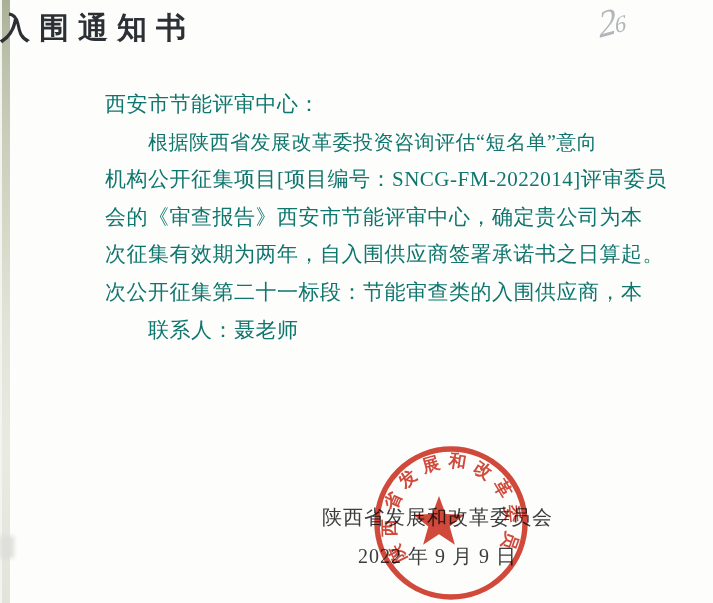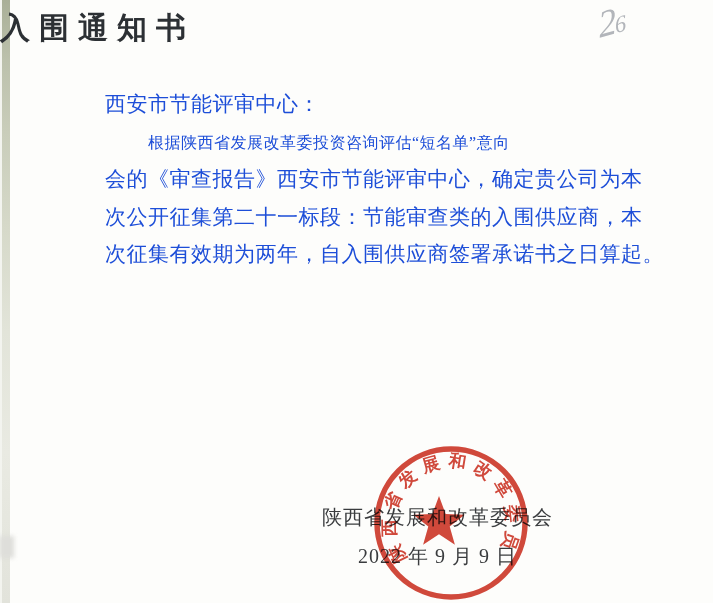--- a/index.html
+++ b/index.html
@@ -56,24 +56,24 @@
     position: absolute;
     left: 105px; top: 86px;
     width: 512px;
   }
   .line {
     height: 37.6px;
     line-height: 37.6px;
     font-size: 21px;
     letter-spacing: 0.5px;
     white-space: nowrap;
-    color: #1d4ed8;
+    color: #0f766e;
   }
   .line.indent { padding-left: 43px; }
-  .line.tight { font-size: 16px; letter-spacing: 0.5px; font-family: Liberation Serif, serif; }
+  .line.tight { font-size: 20px; letter-spacing: 0.5px; font-family: Liberation Serif, serif; }
   
   .sig-org {
     position: absolute;
     left: 322px; top: 504px;
     font-size: 20px;
     letter-spacing: 1px;
     white-space: nowrap;
     color: #3a3c3e;
   }
   .sig-date {
@@ -105,23 +105,25 @@
   <div class="edge-strip"></div>
   <div class="edge-smudge"></div>
 
   <div class="hand-mark">26</div>
 
   <h1 class="title">入围通知书</h1>
 
   <div class="body-block">
     <div class="line">西安市节能评审中心：</div>
     <div class="line indent tight">根据陕西省发展改革委投资咨询评估“短名单”意向</div>
+    <div class="line">机构公开征集项目[项目编号：SNCG-FM-2022014]评审委员</div>
     <div class="line">会的《审查报告》西安市节能评审中心，确定贵公司为本</div>
+    <div class="line">次征集有效期为两年，自入围供应商签署承诺书之日算起。</div>
     <div class="line">次公开征集第二十一标段：节能审查类的入围供应商，本</div>
-    <div class="line">次征集有效期为两年，自入围供应商签署承诺书之日算起。</div>
+    <div class="line indent">联系人：聂老师</div>
   </div>
 
   <div class="sig-org">陕西省发展和改革委员会</div>
 
   <div class="sig-date">2022 年 9 月 9 日</div>
 
   <svg class="seal" viewBox="0 0 160 160" xmlns="http://www.w3.org/2000/svg">
     <defs>
       <path id="sealArc" d="M 37,116 A 56,56 0 1 1 123,116" fill="none"></path>
     </defs>

